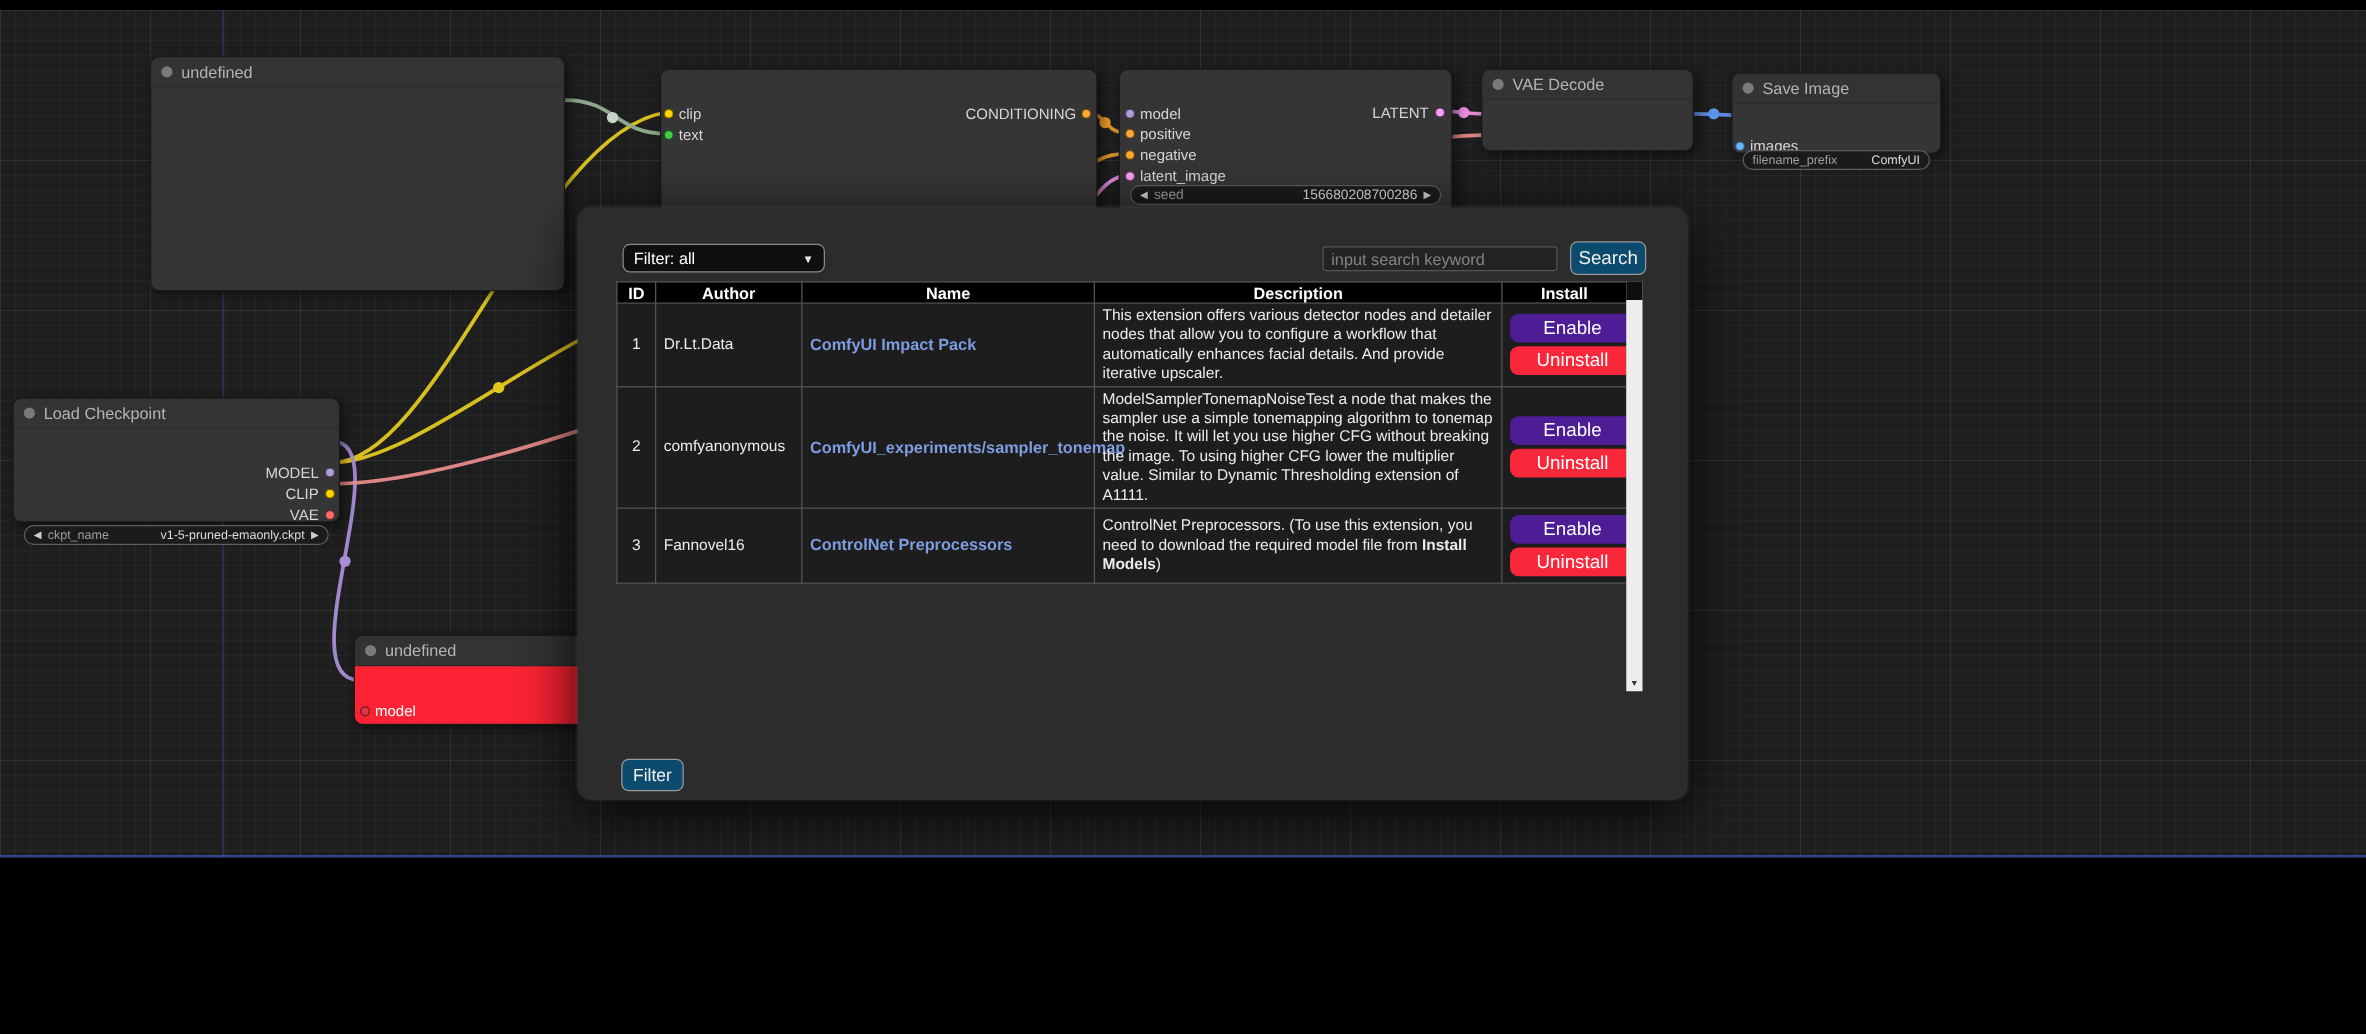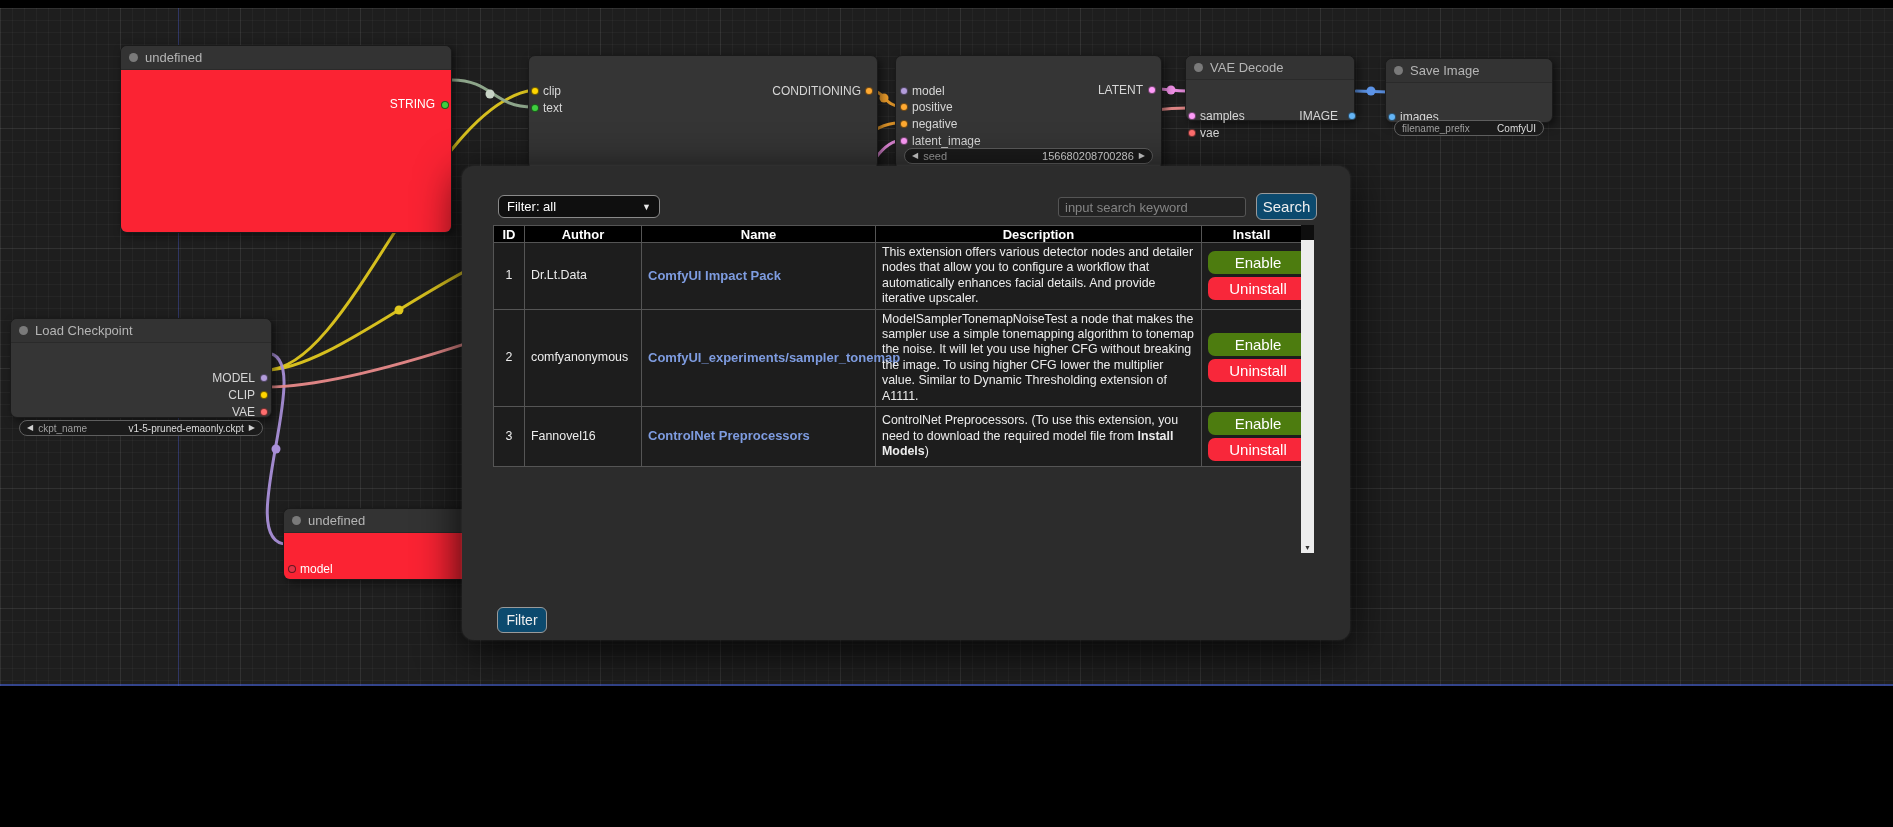--- a/index.html
+++ b/index.html
@@ -82,21 +82,21 @@
   table.ext th { background:#000; color:#fff; font-size:13px; font-weight:bold;
                  height:17px; border:1px solid #555; padding:0 4px; }
   table.ext td { border:1px solid #555; padding:2px 6px; vertical-align:middle;
                  line-height:15.4px; }
   td.cell-id { text-align:center; }
   td.cell-desc { vertical-align:top; }
   a.ext-link { color:#7e9ce0; font-weight:bold; font-size:13px; text-decoration:none; }
   td.cell-install { text-align:center; }
   .pill { display:block; width:100px; margin:3px auto; border:none; border-radius:7px;
           color:#fff; font-size:15px; font-family:inherit; height:23px; cursor:pointer; }
-  .pill-enable { background:#4d7c0f; }
+  .pill-enable { background:#4c1d95; }
   .pill-uninstall { background:#f8273a; }
 
   .scrollbar { position:absolute; left:839px; top:59px; width:13px; height:328px;
                background:#ededed; }
   .scroll-thumb { position:absolute; left:0; top:0; width:13px; height:15px; background:#0e0e0e; }
   .scroll-down { position:absolute; left:0; bottom:0; width:13px; height:11px;
                  display:flex; align-items:center; justify-content:center;
                  font-size:7px; color:#333; }
 </style>
 </head>
@@ -123,24 +123,20 @@
   <circle class="f-latent" cx="1171" cy="90" r="4.5"></circle>
   <path class="w-image" d="M1356,91 C1370,91 1374,92 1387,92"></path>
   <circle class="f-image" cx="1371" cy="91" r="4.5"></circle>
 </svg>
 
 <div class="node node-red" style="left:120px; top:45px; width:332px; height:188px;">
   <div class="node-title">
     <span class="status-dot"></span>
     <span>undefined</span>
   </div>
-  <div class="node-body">
-    <span class="plabel out onred" style="right:16px; top:27px;">STRING</span>
-    <span class="dot c-string" style="right:2px; top:31px;"></span>
-  </div>
 </div>
 
 <div class="node" style="left:528px; top:55px; width:350px; height:115px;">
   <div class="node-body">
     <span class="dot c-clip" style="left:2px; top:31px;"></span>
     <span class="plabel" style="left:14px; top:28px;">clip</span>
     <span class="dot c-string" style="left:2px; top:48px;"></span>
     <span class="plabel" style="left:14px; top:45px;">text</span>
     <span class="plabel out" style="right:16px; top:28px;">CONDITIONING</span>
     <span class="dot c-cond" style="right:4px; top:31px;"></span>
@@ -166,28 +162,20 @@
       <span class="arrow">▶</span>
     </div>
   </div>
 </div>
 
 <div class="node" style="left:1185px; top:55px; width:170px; height:66px;">
   <div class="node-title">
     <span class="status-dot"></span>
     <span>VAE Decode</span>
   </div>
-  <div class="node-body">
-    <span class="dot c-latent" style="left:2px; top:32px;"></span>
-    <span class="plabel" style="left:14px; top:29px;">samples</span>
-    <span class="dot c-vae" style="left:2px; top:49px;"></span>
-    <span class="plabel" style="left:14px; top:46px;">vae</span>
-    <span class="plabel out" style="right:16px; top:29px;">IMAGE</span>
-    <span class="dot c-image" style="right:-2px; top:32px;"></span>
-  </div>
 </div>
 
 <div class="node" style="left:1385px; top:58px; width:168px; height:65px;">
   <div class="node-title">
     <span class="status-dot"></span>
     <span>Save Image</span>
   </div>
   <div class="node-body">
     <span class="dot c-image" style="left:2px; top:30px;"></span>
     <span class="plabel" style="left:14px; top:27px;">images</span>

